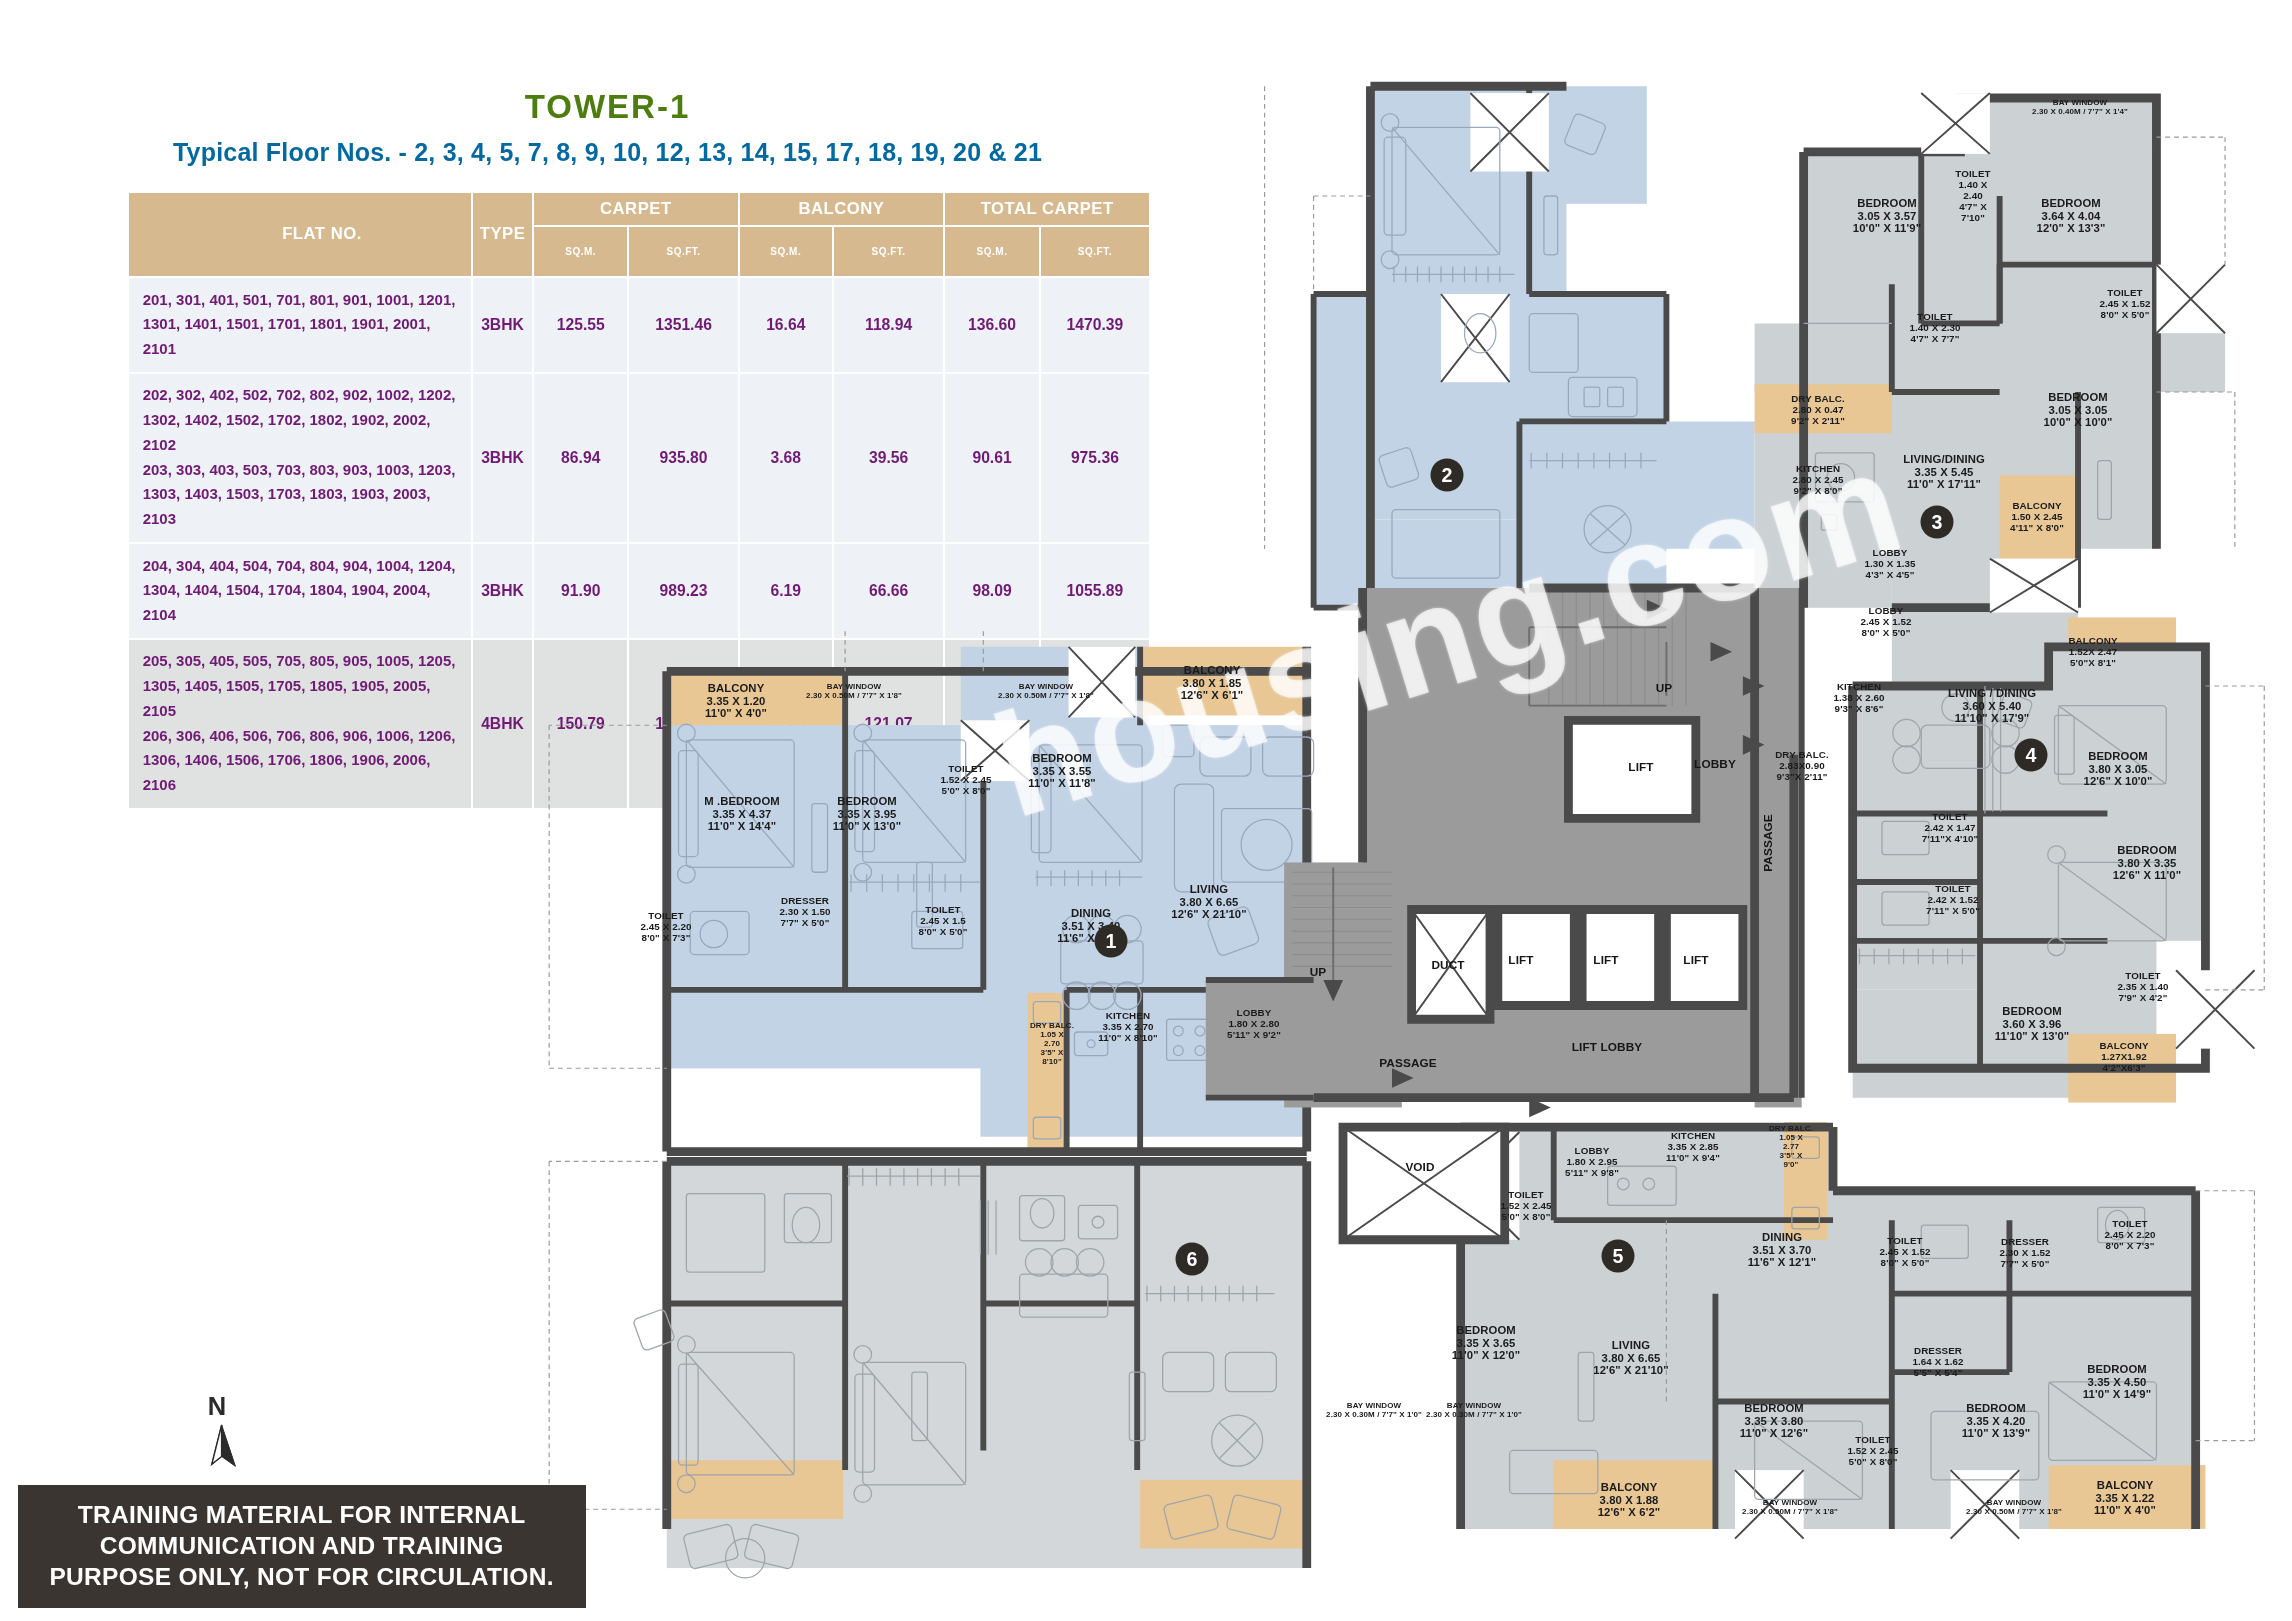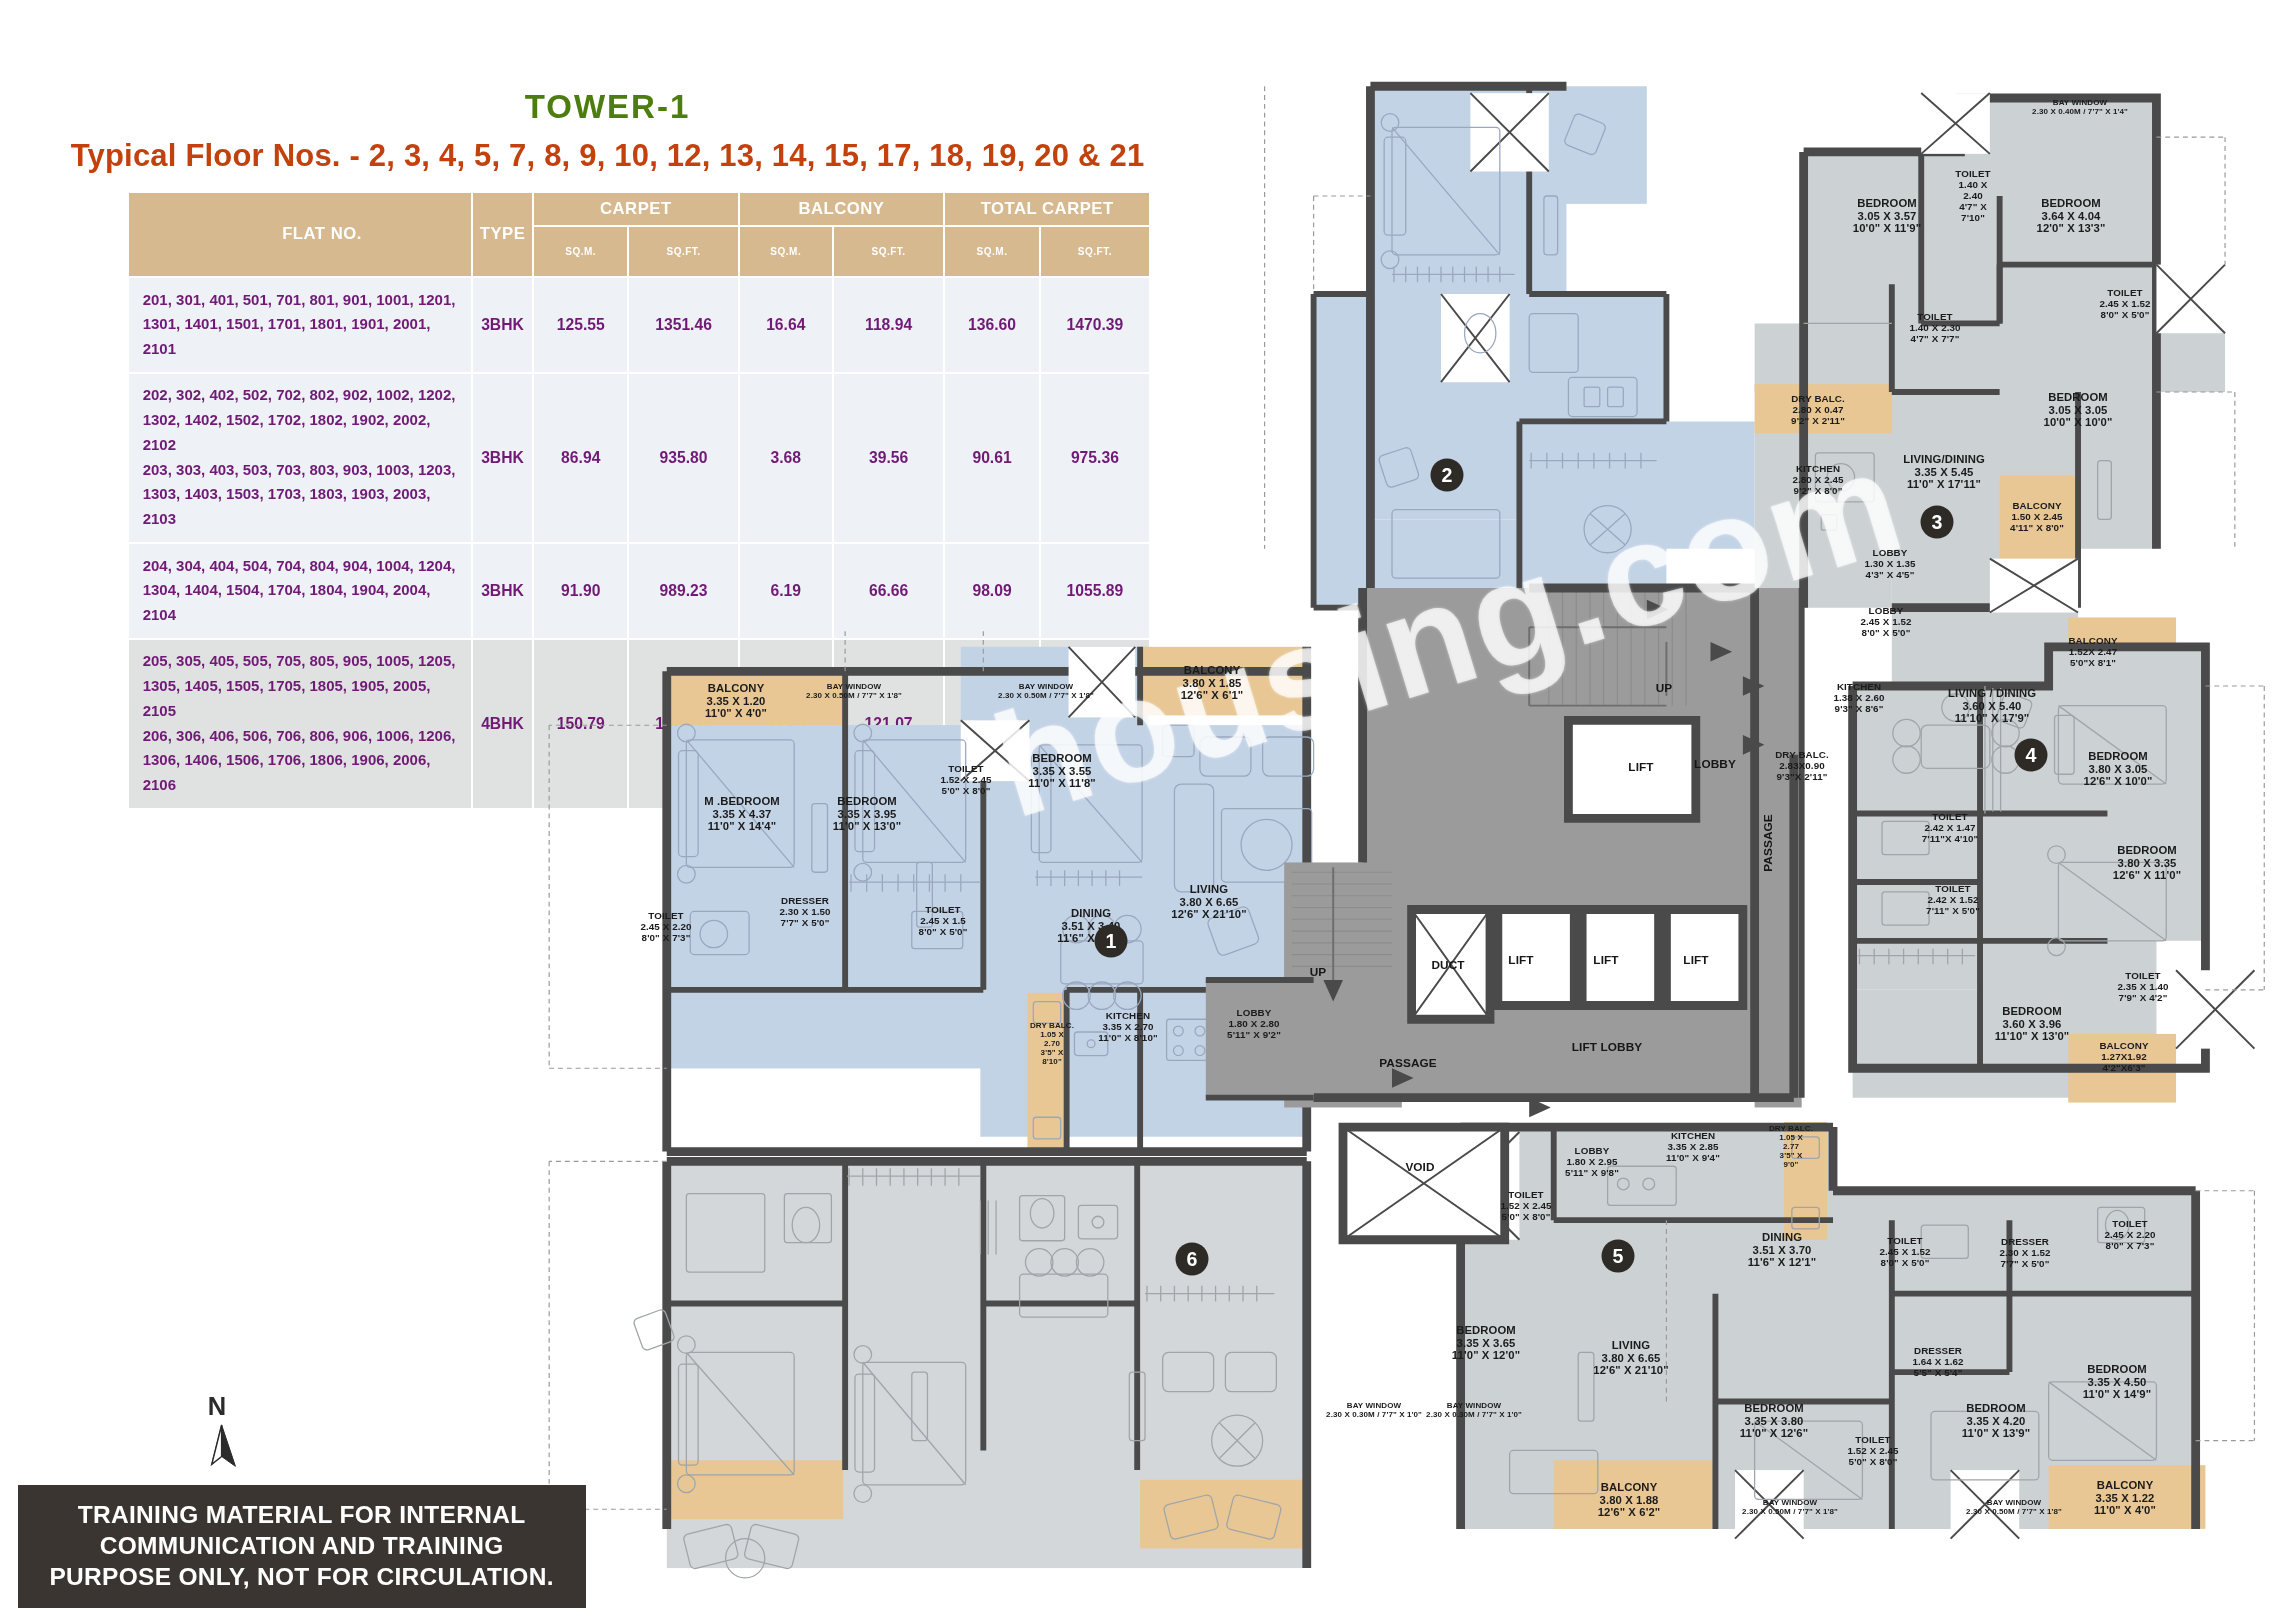--- a/index.html
+++ b/index.html
@@ -9,21 +9,21 @@
     font-family:"Liberation Sans", sans-serif;
     -webkit-font-smoothing:antialiased;
   }
   
   #title-block{position:absolute;left:0;top:88px;width:1215px;text-align:center;}
   #tower-title{
     font-size:33px;font-weight:bold;color:#4d7c0f;letter-spacing:2px;
     margin:0 0 11.8px 0;font-family:"Liberation Sans", sans-serif;
   }
   #floor-subtitle{
-    font-size:31px;font-weight:bold;color:#c2410c;letter-spacing:0.2px;margin:0;
+    font-size:25px;font-weight:bold;color:#0369a1;letter-spacing:0.2px;margin:0;
   }
   
   #flat-table{
     position:absolute;left:127px;top:191px;width:1024px;
     border-collapse:separate;border-spacing:2.9px 2.9px;
     font-size:14.7px;
   }
   #flat-table th{
     background:#d7b98f;color:#ffffff;font-weight:bold;
     letter-spacing:0.5px;padding:5.9px 2px;text-align:center;

